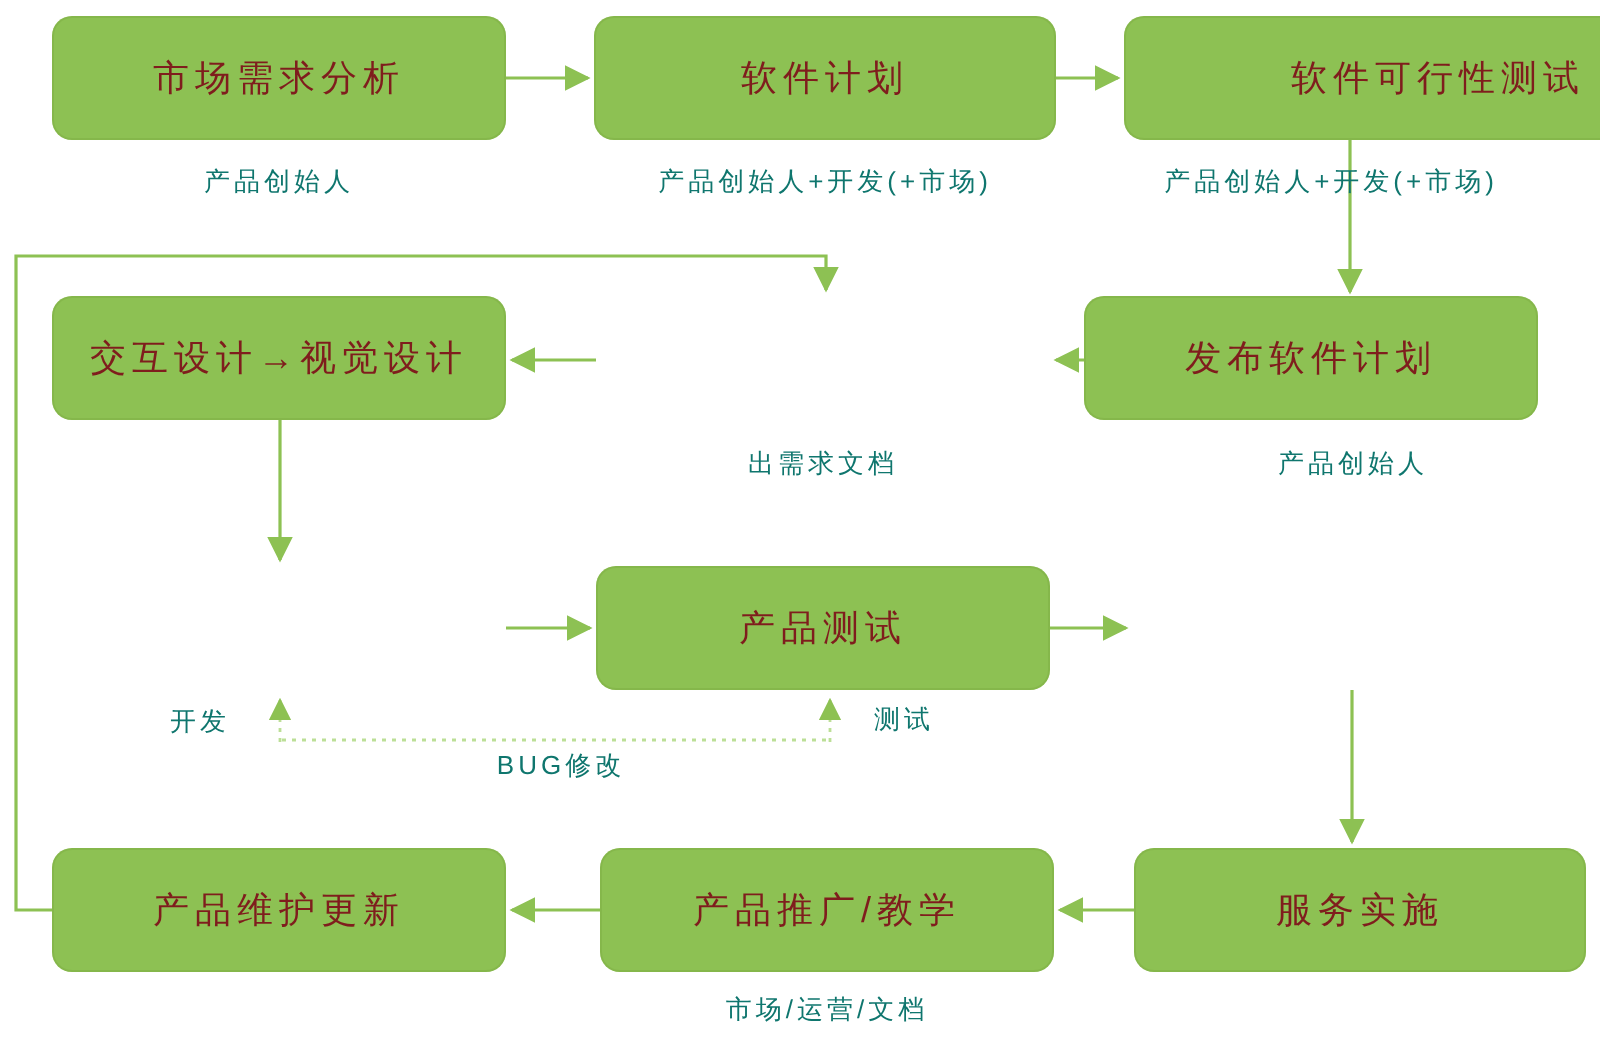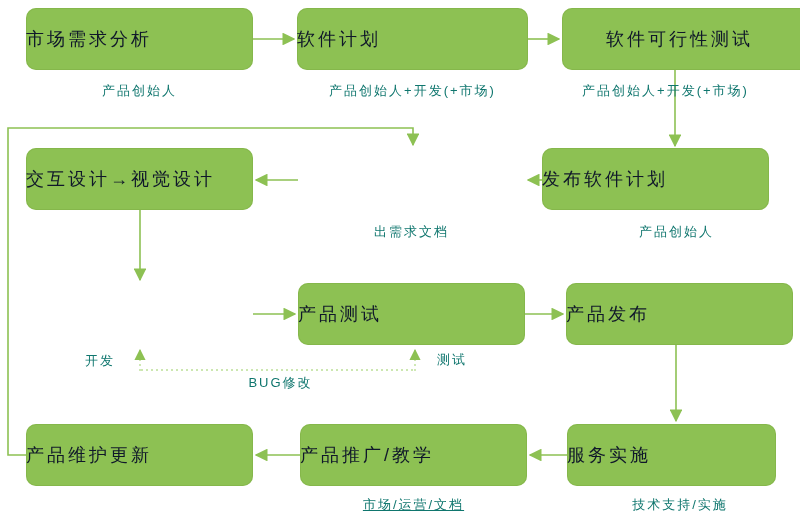--- a/index.html
+++ b/index.html
@@ -8,22 +8,22 @@
     width:800px;height:519px;
     background:#ffffff;
     font-family:"Liberation Sans","DejaVu Sans",sans-serif;
     overflow:hidden;
   }
   .connectors{position:absolute;left:0;top:0;width:800px;height:519px;}
   .node{
     position:absolute;
     background:#8dc153;
     border-radius:10px;
-    display:flex;align-items:center;
-    color:#0f172a;
+    display:flex;align-items:center;justify-content:center;
+    color:#7f1d1d;
     font-size:18px;
     letter-spacing:3px;
     text-align:center;
     box-shadow:inset 0 0 0 1px rgba(120,165,60,.35);
   }
   .w227{width:227px;height:62px;}
   .sublabel{
     position:absolute;
     font-size:13px;
     letter-spacing:2px;
@@ -80,32 +80,28 @@
   </div>
   <div class="node w227" style="left:542px;top:148px;">
     <span>发布软件计划</span>
   </div>
   <div class="sublabel" style="left:298px;top:223px;width:227px;">出需求文档</div>
   <div class="sublabel" style="left:563px;top:223px;width:227px;">产品创始人</div>
 
   <div class="node w227" style="left:298px;top:283px;">
     <span>产品测试</span>
   </div>
-  <div class="node w227" style="left:566px;top:283px;">
-    <span>产品发布</span>
-  </div>
   <div class="sublabel" style="left:70px;top:352px;width:60px;">开发</div>
   <div class="sublabel" style="left:422px;top:351px;width:60px;">测试</div>
   <div class="sublabel" style="left:228px;top:374px;width:105px;">BUG修改</div>
 
   <div class="node w227" style="left:300px;top:424px;">
     <span>产品推广/教学</span>
   </div>
   <div class="node w227" style="left:26px;top:424px;">
     <span>产品维护更新</span>
   </div>
-  <div class="node" style="left:567px;top:424px;width:209px;height:62px;">
+  <div class="node" style="left:567px;top:424px;width:226px;height:62px;">
     <span>服务实施</span>
   </div>
-  <div class="sublabel" style="left:300px;top:496px;width:227px;text-decoration:underline;">市场/运营/文档</div>
-  <div class="sublabel" style="left:567px;top:496px;width:226px;">技术支持/实施</div>
+  <div class="sublabel" style="left:300px;top:496px;width:227px;">市场/运营/文档</div>
 
 </div>
 
 </body></html>

